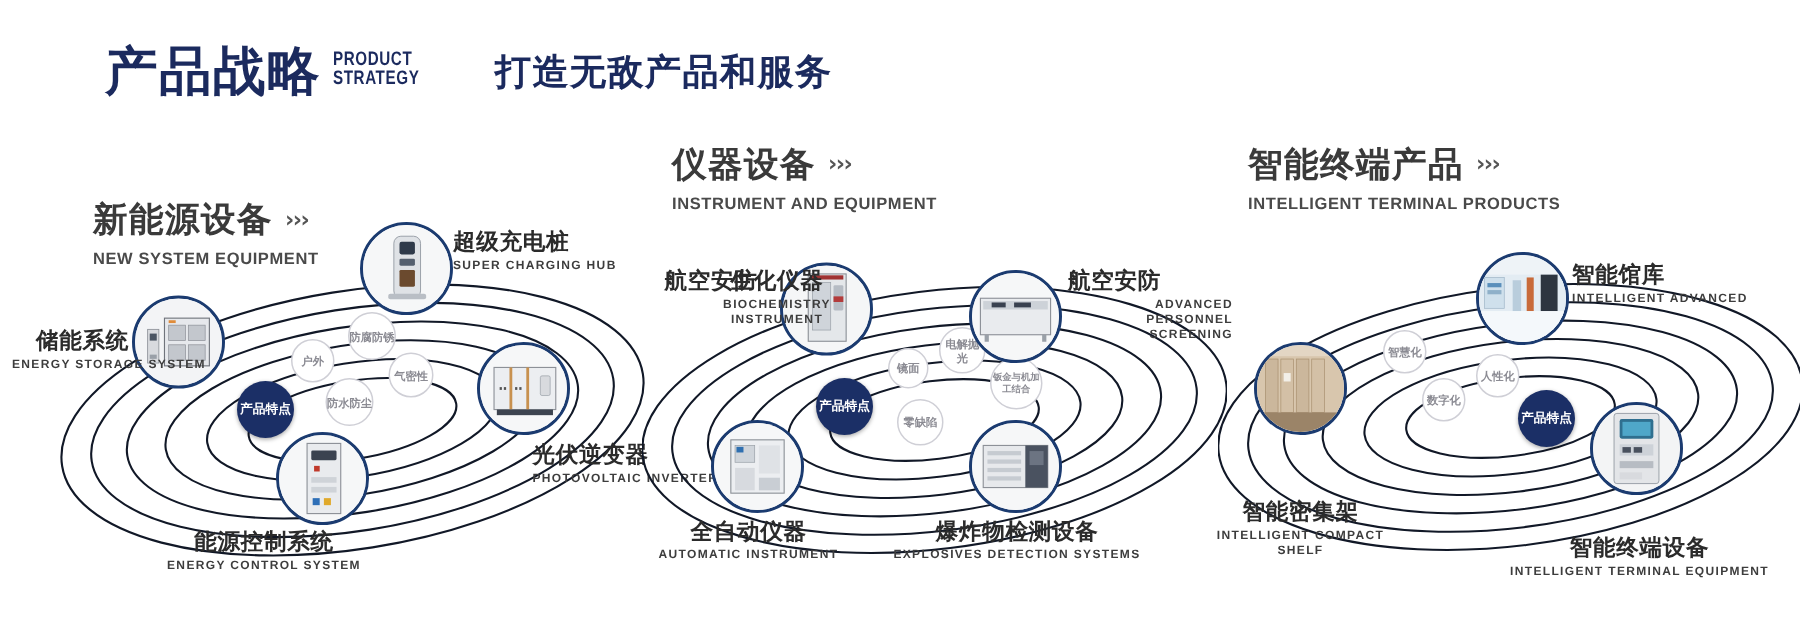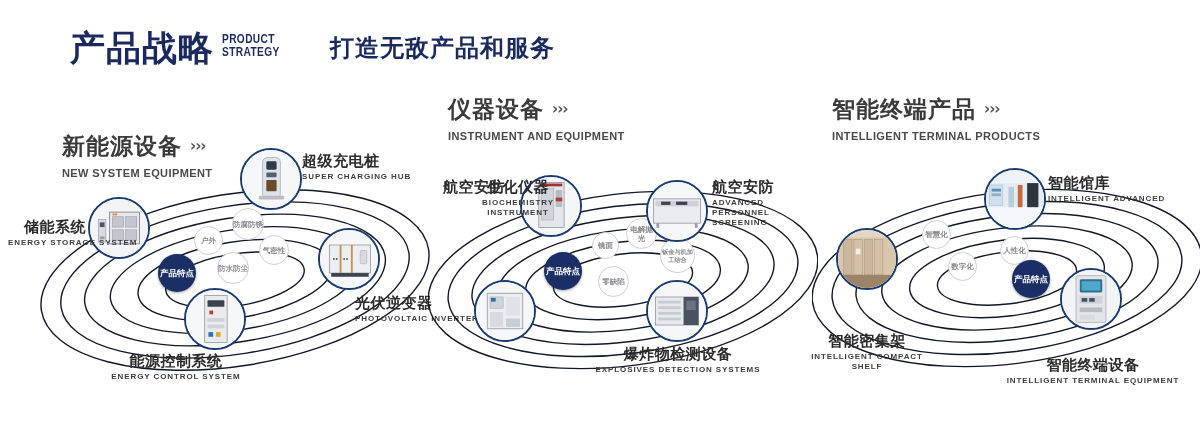--- a/index.html
+++ b/index.html
@@ -277,33 +277,37 @@
         <rect x="6" y="18" width="50" height="26" fill="#e9ebee" stroke="#8d9198" stroke-width=".8"></rect>
         <rect x="8" y="20" width="46" height="6" fill="#cdd2d8"></rect>
         <rect x="14" y="21" width="10" height="3.5" fill="#3a4250"></rect>
         <rect x="30" y="21" width="12" height="3.5" fill="#3a4250"></rect>
         <rect x="9" y="44" width="3" height="5" fill="#9aa0a8"></rect>
         <rect x="50" y="44" width="3" height="5" fill="#9aa0a8"></rect>
       </svg>
     </div>
     <div class="cap" style="left:284px;top:18px;">
       <div class="cn">航空安防</div>
-      <div class="en" style="white-space:normal;width:110px;">ADVANCED PERSONNEL SCREENING</div>
+      <div class="en" style="white-space:normal;width:110px;text-align:right;">ADVANCED PERSONNEL SCREENING</div>
     </div>
 
     <div class="node" style="left:46px;top:120px;width:62px;height:62px;">
       <svg class="ph" viewBox="0 0 62 62">
         <rect width="62" height="62" fill="#f6f7f8"></rect>
         <rect x="12" y="12" width="38" height="38" fill="#eceef1" stroke="#8d9198" stroke-width=".8"></rect>
         <rect x="15" y="16" width="14" height="12" fill="#cfd4da" stroke="#9aa0a8" stroke-width=".5"></rect>
         <rect x="16" y="17" width="5" height="4" fill="#2f6fb0"></rect>
         <rect x="32" y="16" width="15" height="20" fill="#dfe2e6"></rect>
         <rect x="15" y="32" width="14" height="16" fill="#d7dadf"></rect>
         <rect x="32" y="39" width="15" height="9" fill="#c9ced4"></rect>
       </svg>
+    </div>
+    <div class="cap c" style="left:-8px;top:185px;width:158px;">
+      <div class="cn">全自动仪器</div>
+      <div class="en">AUTOMATIC INSTRUMENT</div>
     </div>
 
     <div class="node" style="left:218px;top:120px;width:62px;height:62px;">
       <svg class="ph" viewBox="0 0 62 62">
         <rect width="62" height="62" fill="#f6f7f8"></rect>
         <rect x="8" y="16" width="46" height="30" fill="#e7e9ec" stroke="#8d9198" stroke-width=".8"></rect>
         <rect x="38" y="16" width="16" height="30" fill="#4a5260"></rect>
         <rect x="11" y="20" width="24" height="3" fill="#c6cbd1"></rect>
         <rect x="11" y="26" width="24" height="3" fill="#c6cbd1"></rect>
         <rect x="11" y="32" width="24" height="3" fill="#c6cbd1"></rect>
@@ -325,21 +329,21 @@
         <ellipse cx="195" cy="118" rx="126" ry="50"></ellipse>
         <ellipse cx="195" cy="118" rx="152" ry="62"></ellipse>
         <ellipse cx="195" cy="118" rx="176" ry="74"></ellipse>
         <ellipse cx="195" cy="118" rx="196" ry="86"></ellipse>
       </g>
     </svg>
 
     <div class="bub" style="left:110px;top:60px;width:29px;height:29px;">
       <span>智慧化</span>
     </div>
-    <div class="bub" style="left:188px;top:76px;width:29px;height:29px;">
+    <div class="bub" style="left:172px;top:76px;width:29px;height:29px;">
       <span>人性化</span>
     </div>
     <div class="bub" style="left:136px;top:92px;width:29px;height:29px;">
       <span>数字化</span>
     </div>
     <div class="bub core" style="left:200px;top:100px;width:38px;height:38px;">
       <span>产品特点</span>
     </div>
 
     <div class="node" style="left:172px;top:8px;width:62px;height:62px;">

